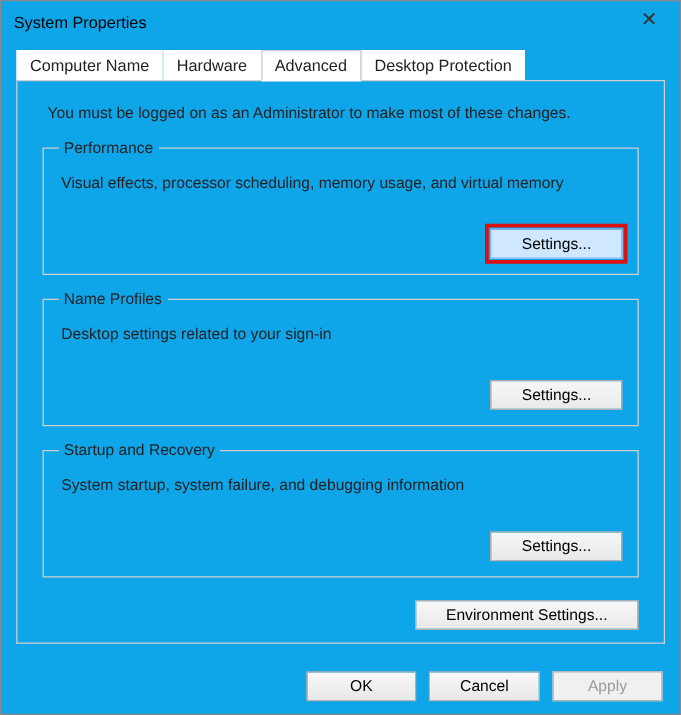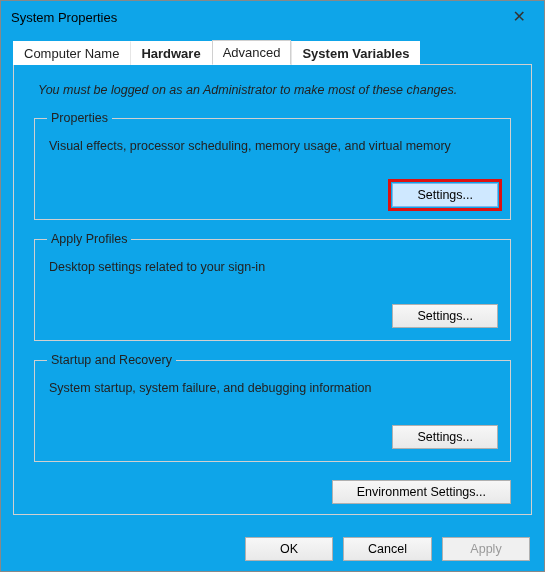--- a/index.html
+++ b/index.html
@@ -12,49 +12,49 @@
   }
   .titlebar {
     display: flex; align-items: center; justify-content: space-between;
     padding: 6px 10px 6px 10px; font-size: 13px;
   }
   .titlebar .close {
     font-size: 16px; line-height: 1; padding: 2px 8px; cursor: default;
     color: #333;
   }
   .tabs {
-    display: flex; align-items: center;
+    display: flex; align-items: flex-start;
     margin: 6px 12px 0 12px;
     border-bottom: 1px solid #d0d0d0;
     font-size: 13px;
   }
   .tab {
     padding: 4px 10px;
     border: 1px solid transparent;
     border-bottom: none;
     background: #fff;
     position: relative; top: 1px;
     cursor: default;
     color: #222;
   }
   .tab.active {
     border-color: #d0d0d0;
     border-bottom: 1px solid #fff;
     background: #fff;
   }
   .tab:not(.active) { border-color: transparent; }
-  .tab.sep { border-left: 1px solid #e6e6e6; font-weight: bold; }
+  .tab.sep { border-left: 1px solid #e6e6e6; }
   .content {
     flex: 1; padding: 10px 20px 10px 20px;
     border: 1px solid #d0d0d0; border-top: none;
     margin: 0 12px 12px 12px;
     font-size: 12.5px; color: #222;
     display: flex; flex-direction: column;
   }
-  .intro { margin: 8px 4px 14px 4px; font-size: 12.5px; font-style: italic; }
+  .intro { margin: 8px 4px 14px 4px; font-size: 12.5px; }
   fieldset.group {
     border: 1px solid #d0d0d0;
     margin: 0 0 12px 0;
     padding: 10px 12px 12px 12px;
     position: relative;
   }
   fieldset.group legend {
     padding: 0 4px; font-size: 12.5px; color: #222;
   }
   .group-desc { margin: 4px 0 30px 2px; font-size: 12.5px; }
@@ -87,36 +87,36 @@
 <div class="window">
   <div class="titlebar">
     <span>System Properties</span>
     <span class="close">✕</span>
   </div>
 
   <div class="tabs">
     <div class="tab">Computer Name</div>
     <div class="tab sep">Hardware</div>
     <div class="tab active">Advanced</div>
-    <div class="tab sep">System Variables</div>
+    <div class="tab sep">Desktop Protection</div>
   </div>
 
   <div class="content">
     <div class="intro">You must be logged on as an Administrator to make most of these changes.</div>
 
     <fieldset class="group">
-      <legend>Properties</legend>
+      <legend>Performance</legend>
       <div class="group-desc">Visual effects, processor scheduling, memory usage, and virtual memory</div>
       <div class="group-btnrow">
         <button class="win highlight">Settings...</button>
       </div>
     </fieldset>
 
     <fieldset class="group">
-      <legend>Apply Profiles</legend>
+      <legend>Name Profiles</legend>
       <div class="group-desc">Desktop settings related to your sign-in</div>
       <div class="group-btnrow">
         <button class="win">Settings...</button>
       </div>
     </fieldset>
 
     <fieldset class="group">
       <legend>Startup and Recovery</legend>
       <div class="group-desc">System startup, system failure, and debugging information</div>
       <div class="group-btnrow">

